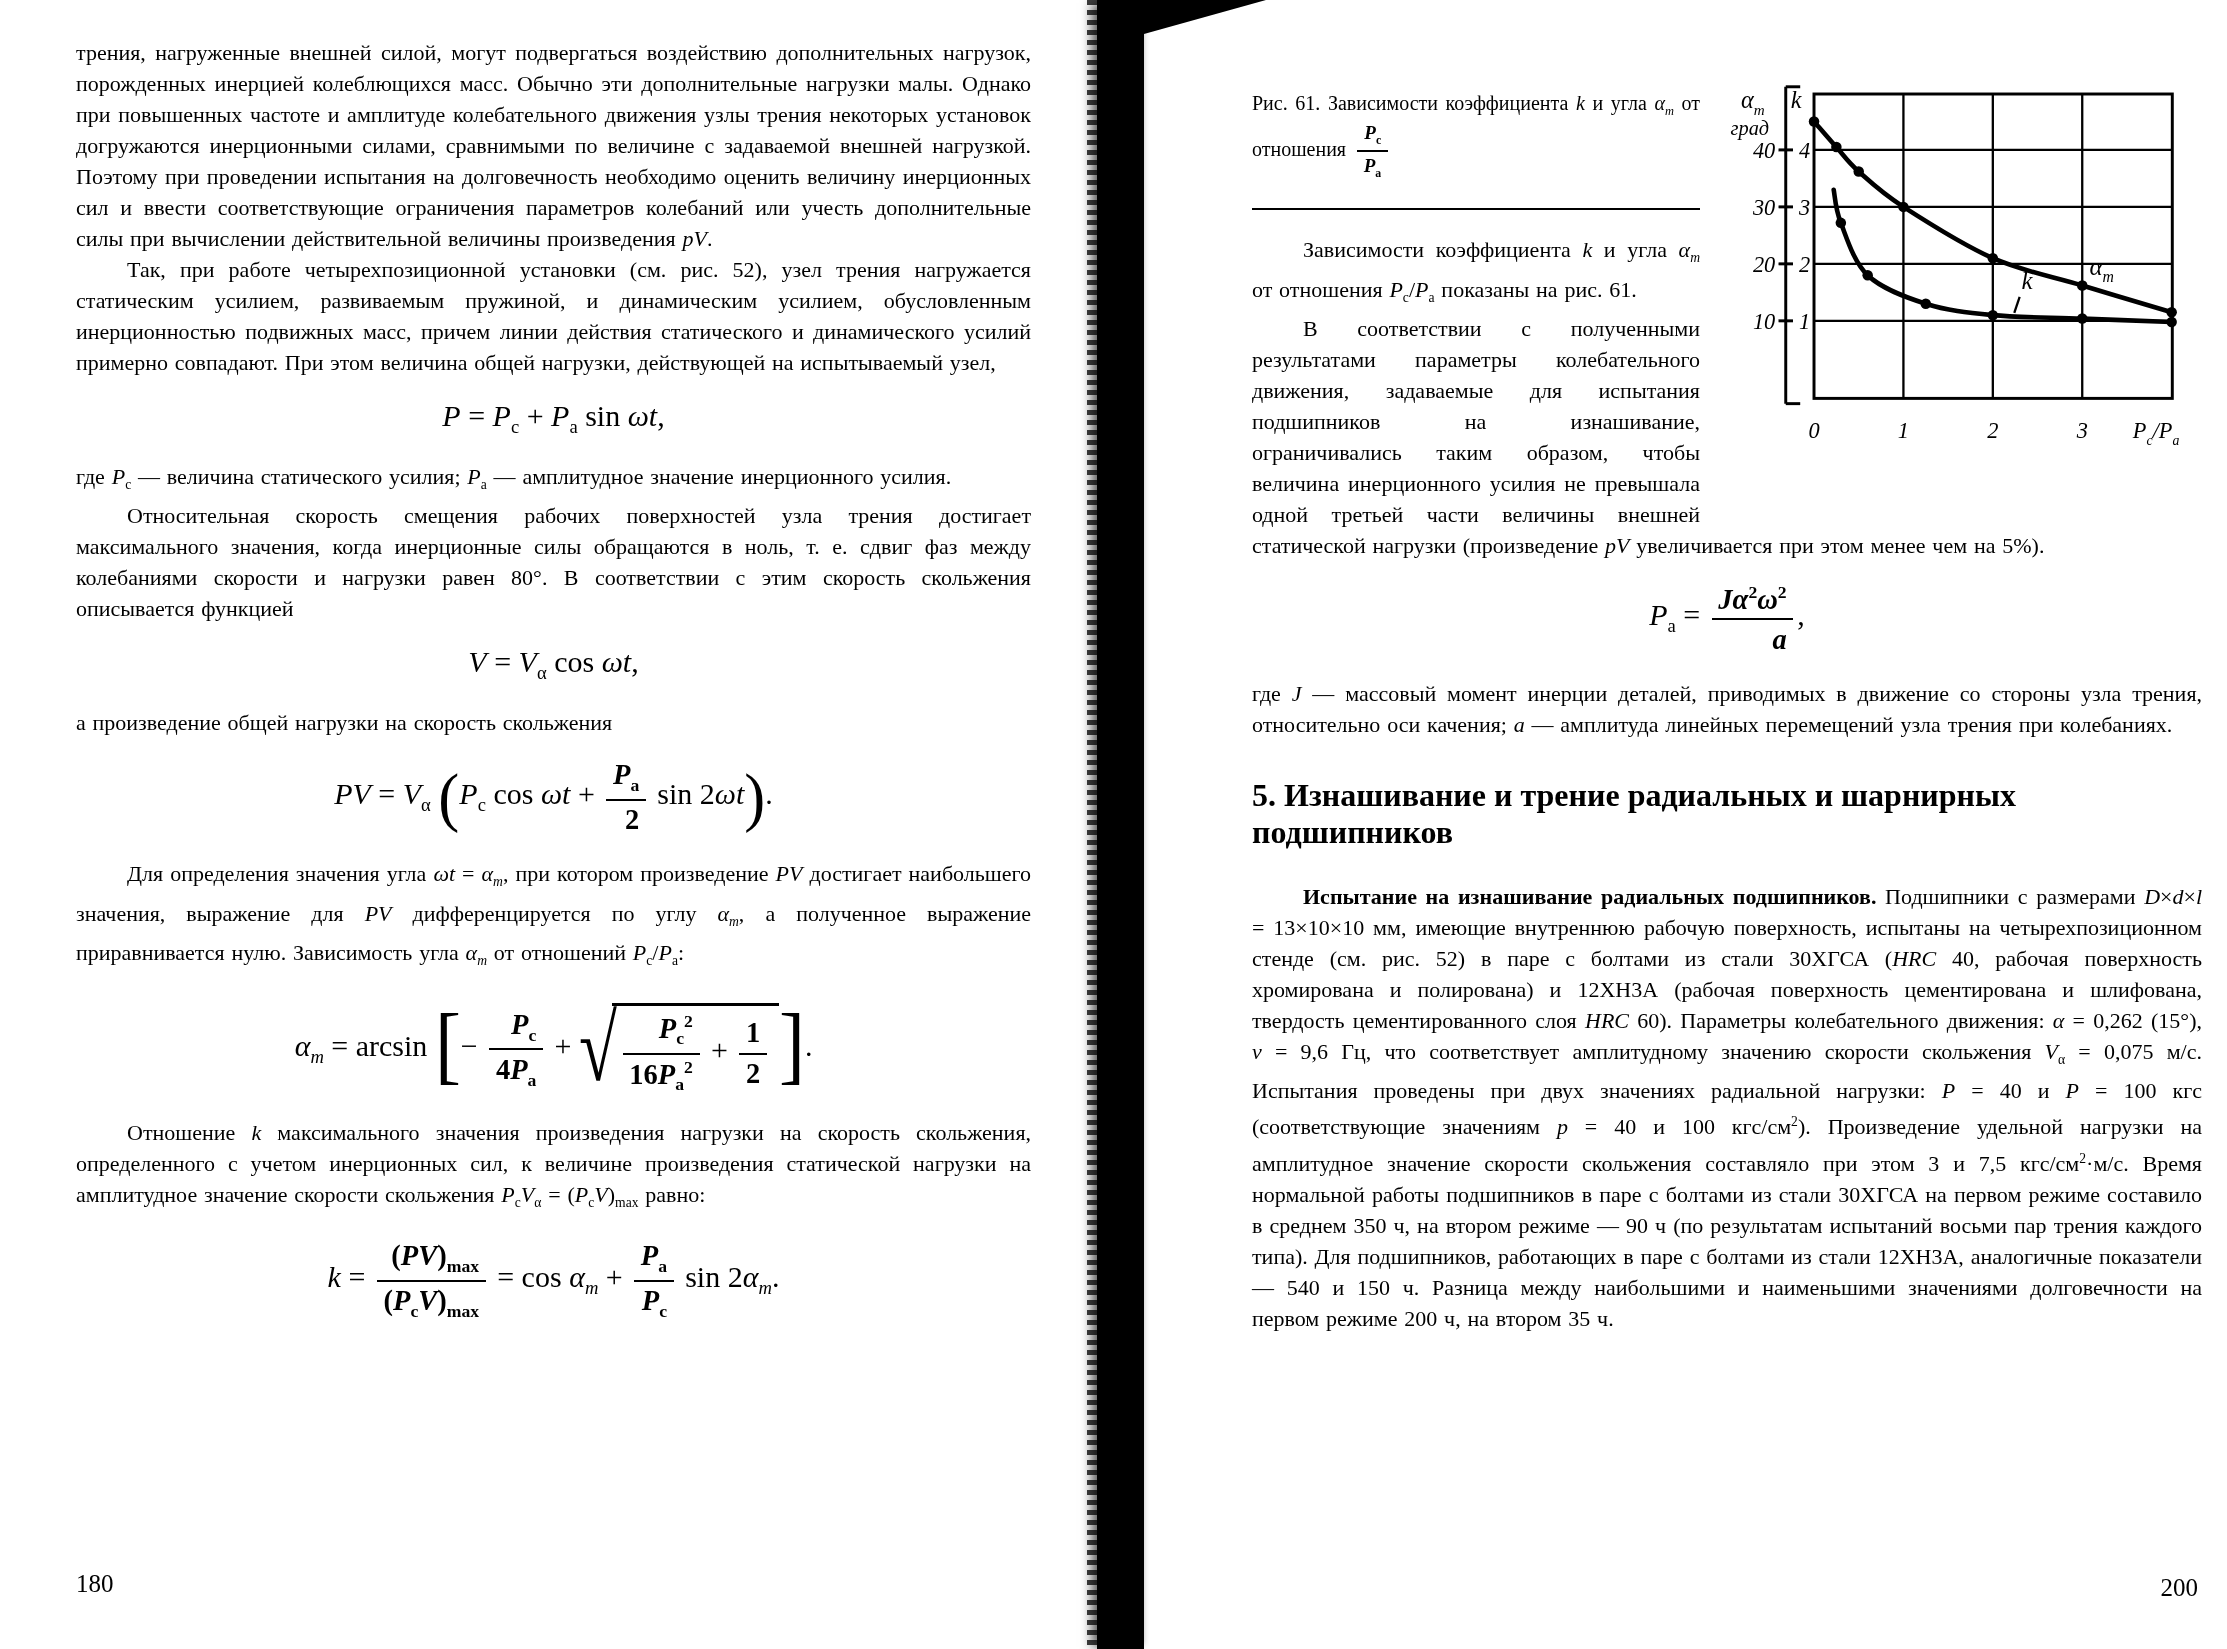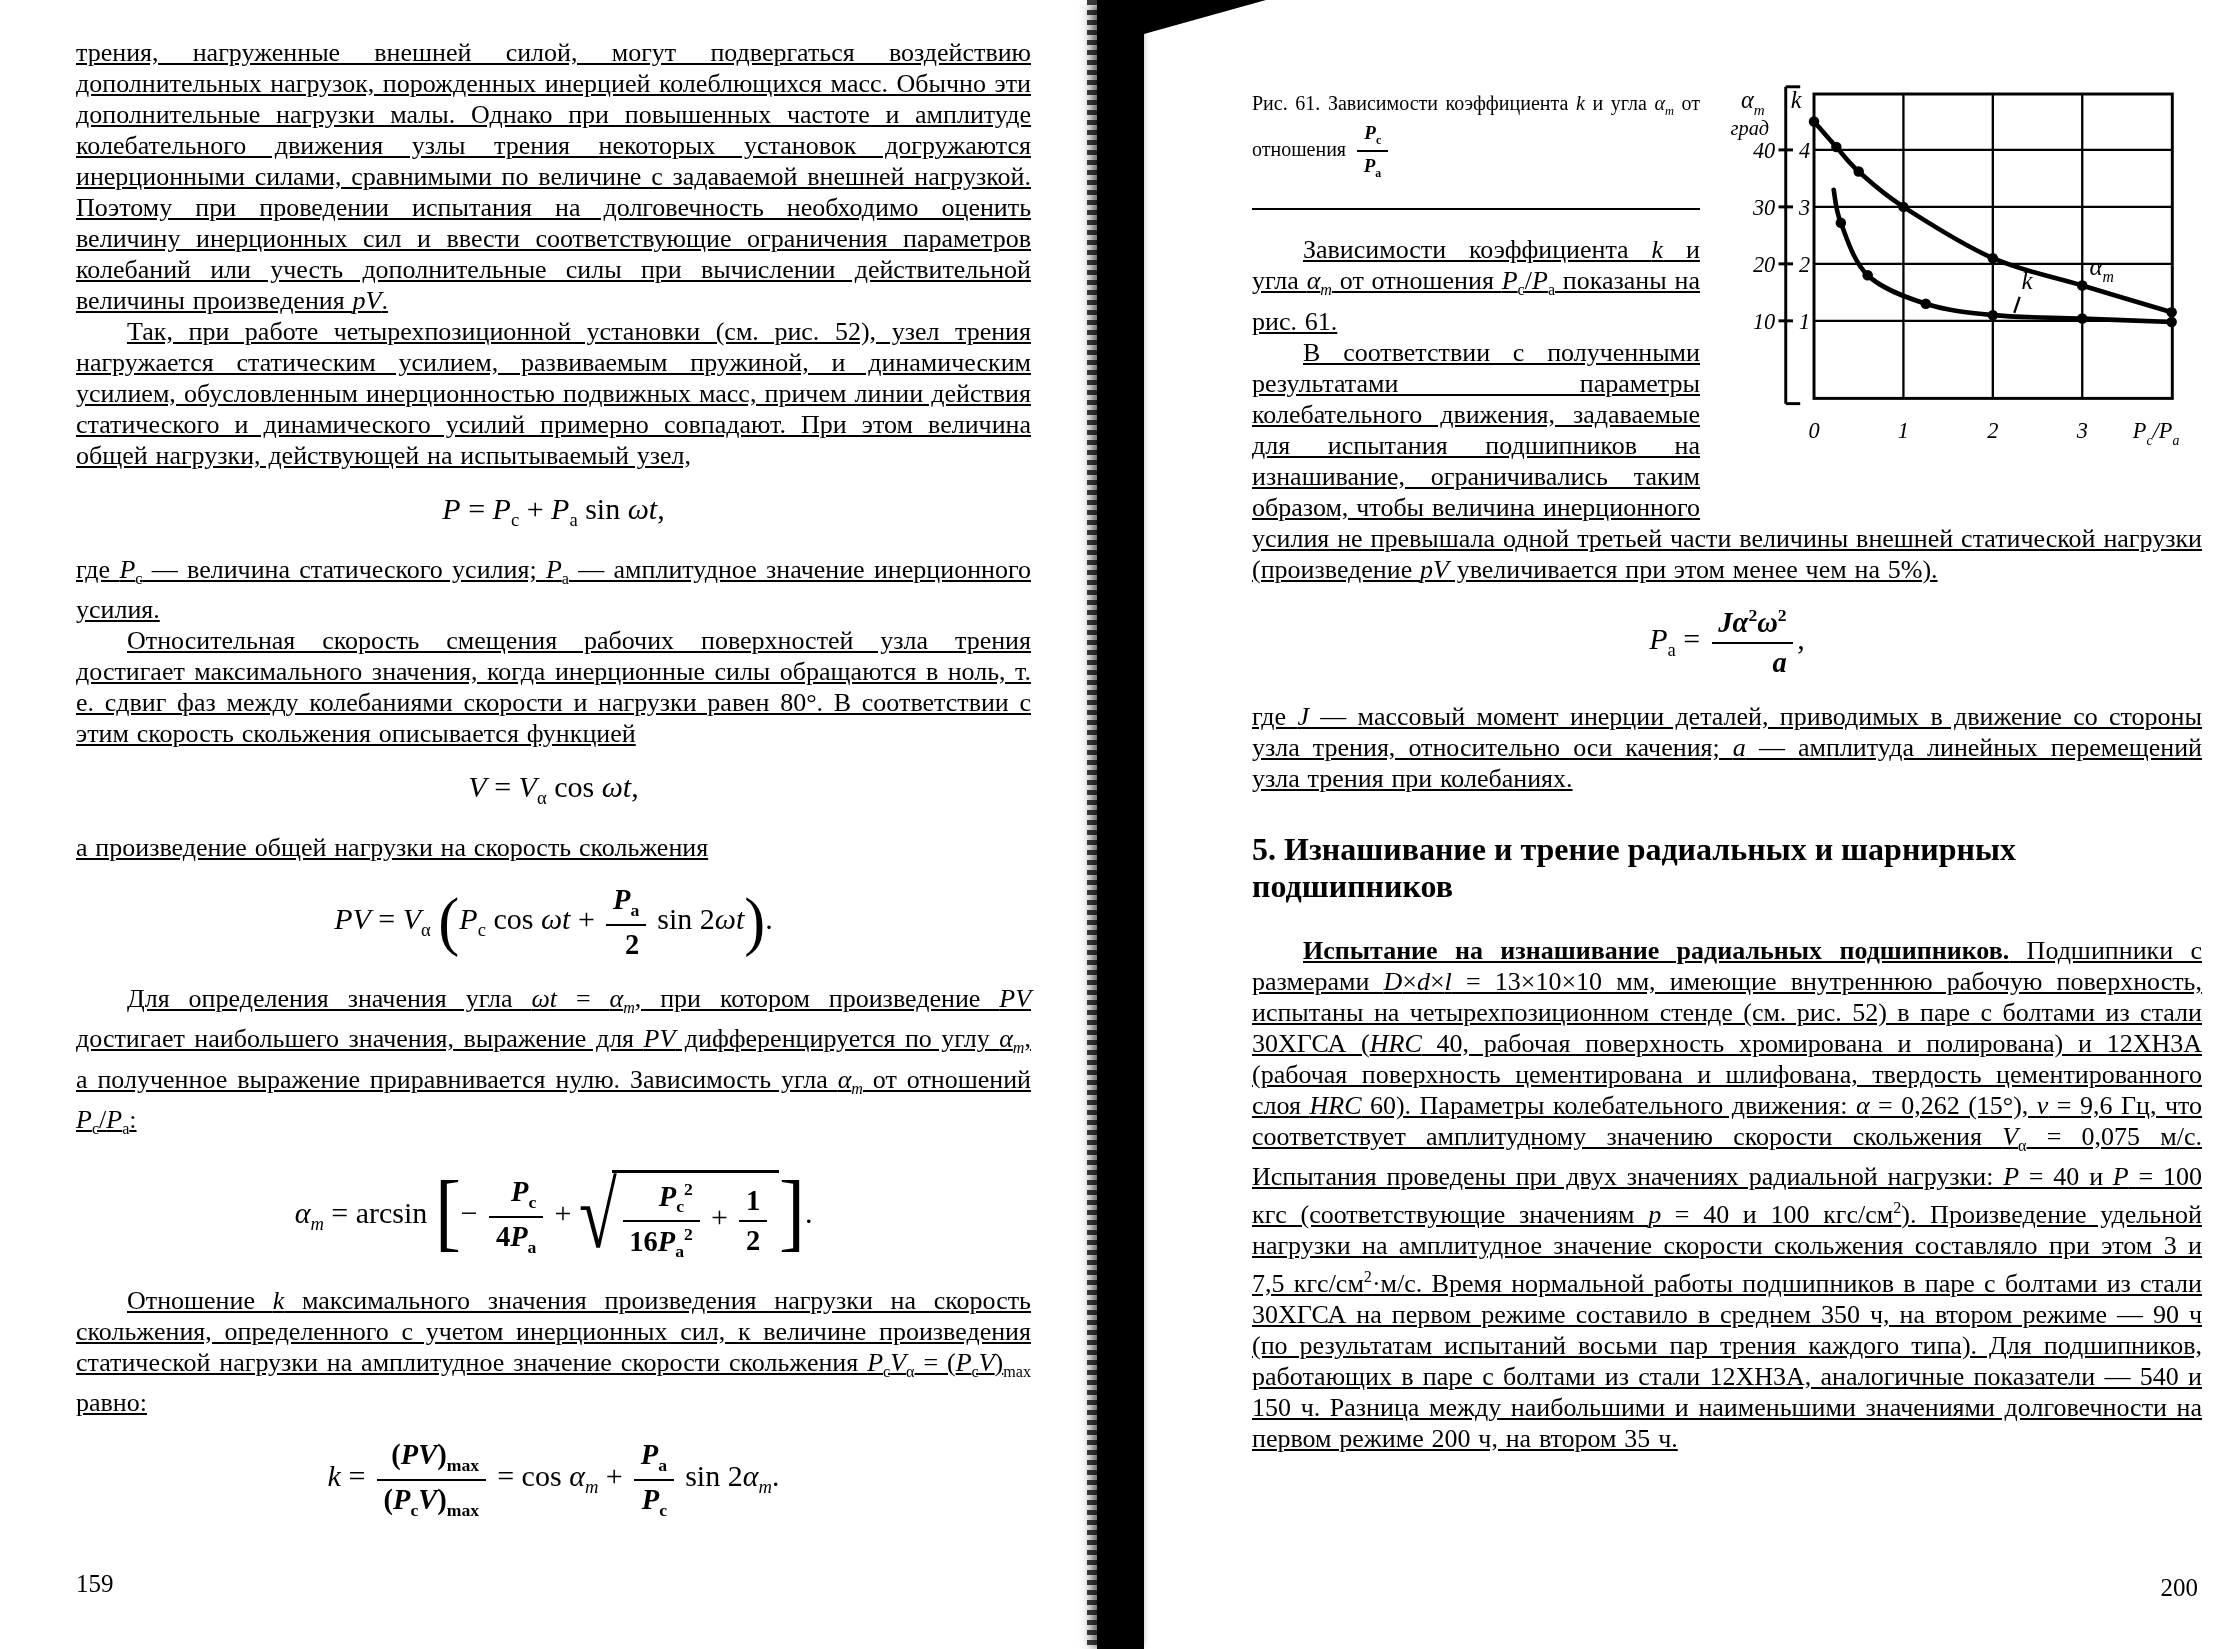--- a/index.html
+++ b/index.html
@@ -1,21 +1,21 @@
 <!DOCTYPE html>
 <html style="font-size:10.5px"><head>
 <meta charset="utf-8">
 <style>
   html,body{margin:0;padding:0;background:#ffffff;}
   body{width:2227px;height:1650px;position:relative;overflow:hidden;
        font-family:"Liberation Serif","DejaVu Serif",serif;color:#000;}
   .page{position:absolute;top:37px;height:1578px;}
   .page-l{left:76px;width:955px;}
   .page-r{left:1252px;width:950px;}
-  .body{font-size:26px;line-height:31px;text-align:justify;margin:0;word-spacing:1.3px;text-decoration:underline;}
+  .body{font-size:22px;line-height:31px;text-align:justify;margin:0;word-spacing:1.3px;}
   .ind{text-indent:51px;}
   .noind{text-indent:0;}
   .formula{text-align:center;font-size:30px;margin:20px 0 22.4px;line-height:1.2;}
   sub{font-size:0.62em;}
   sup{font-size:0.62em;}
   .frac{display:inline-block;vertical-align:middle;text-align:right;margin:0 4px;font-size:0.95em;line-height:1.12;font-weight:bold;}
   .fn{display:block;border-bottom:2.6px solid #000;padding:1.3px 6.6px 3.3px;}
   .fd{display:block;padding:3.3px 6.6px 0;}
   .sqrt{display:inline-flex;align-items:center;vertical-align:middle;}
   .rs{font-size:2.3em;line-height:0.9;transform:scaleY(1.35);margin-right:-4.6px;font-weight:400;}
@@ -54,21 +54,21 @@
     <div class="formula"><i>V</i> = <i>V</i><sub>α</sub> cos <i>ωt</i>,</div>
     <p class="body noind">а произведение общей нагрузки на скорость скольжения</p>
     <div class="formula"><i>PV</i> = <i>V</i><sub>α</sub> <span class="bigp">(</span><i>P</i><sub>c</sub> cos <i>ωt</i> + <span class="frac"><span class="fn"><i>P</i><sub>a</sub></span><span class="fd">2</span></span> sin 2<i>ωt</i><span class="bigp">)</span>.</div>
     <p class="body ind">Для определения значения угла <i>ωt</i> = <i>α</i><sub><i>m</i></sub>, при котором произведение <i>PV</i> достигает наибольшего значения, выражение для <i>PV</i> дифференцируется по углу <i>α</i><sub><i>m</i></sub>, а полученное выражение приравнивается нулю. Зависимость угла <i>α</i><sub><i>m</i></sub> от отношений <i>P</i><sub>c</sub>/<i>P</i><sub>a</sub>:</p>
     <div class="formula"><i>α</i><sub><i>m</i></sub> = arcsin <span class="bigb">[</span>− <span class="frac"><span class="fn"><i>P</i><sub>c</sub></span><span class="fd">4<i>P</i><sub>a</sub></span></span> + <span class="sqrt">
           <span class="rs">√</span>
           <span class="rb"><span class="frac"><span class="fn"><i>P</i><sub>c</sub><sup>2</sup></span><span class="fd">16<i>P</i><sub>a</sub><sup>2</sup></span></span> + <span class="frac"><span class="fn">1</span><span class="fd">2</span></span></span>
         </span><span class="bigb">]</span>.</div>
     <p class="body ind">Отношение <i>k</i> максимального значения произведения нагрузки на скорость скольжения, определенного с учетом инерционных сил, к величине произведения статической нагрузки на амплитудное значение скорости скольжения <i>P</i><sub>c</sub><i>V</i><sub>α</sub> = (<i>P</i><sub>c</sub><i>V</i>)<sub>max</sub> равно:</p>
     <div class="formula"><i>k</i> = <span class="frac"><span class="fn">(<i>PV</i>)<sub>max</sub></span><span class="fd">(<i>P</i><sub>c</sub><i>V</i>)<sub>max</sub></span></span> = cos <i>α</i><sub><i>m</i></sub> + <span class="frac"><span class="fn"><i>P</i><sub>a</sub></span><span class="fd"><i>P</i><sub>c</sub></span></span> sin 2<i>α</i><sub><i>m</i></sub>.</div>
-    <div class="pnum pnum-l">159</div>
+    <div class="pnum pnum-l">180</div>
   </div>
 
   <div class="page page-r">
     <div class="figure">
       <svg id="fig61" width="490" height="426" viewBox="0 0 745 648">
           <rect x="155" y="35" width="545" height="463" fill="none" stroke="#000" stroke-width="4.5"></rect>
           <line x1="291" y1="35" x2="291" y2="498" stroke="#000" stroke-width="3.5"></line>
           <line x1="427" y1="35" x2="427" y2="498" stroke="#000" stroke-width="3.5"></line>
           <line x1="563" y1="35" x2="563" y2="498" stroke="#000" stroke-width="3.5"></line>
           <line x1="155" y1="380.03" x2="700" y2="380.03" stroke="#000" stroke-width="3.5"></line>

